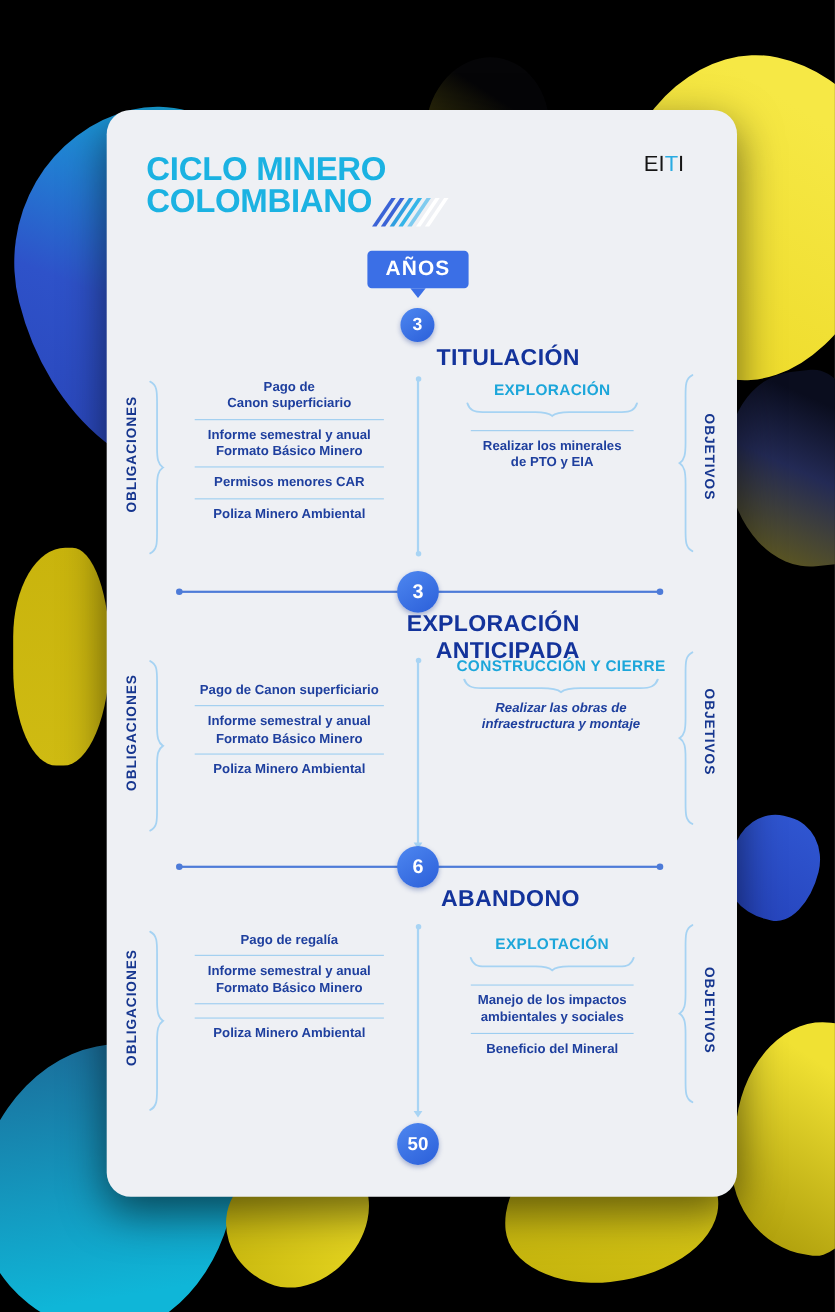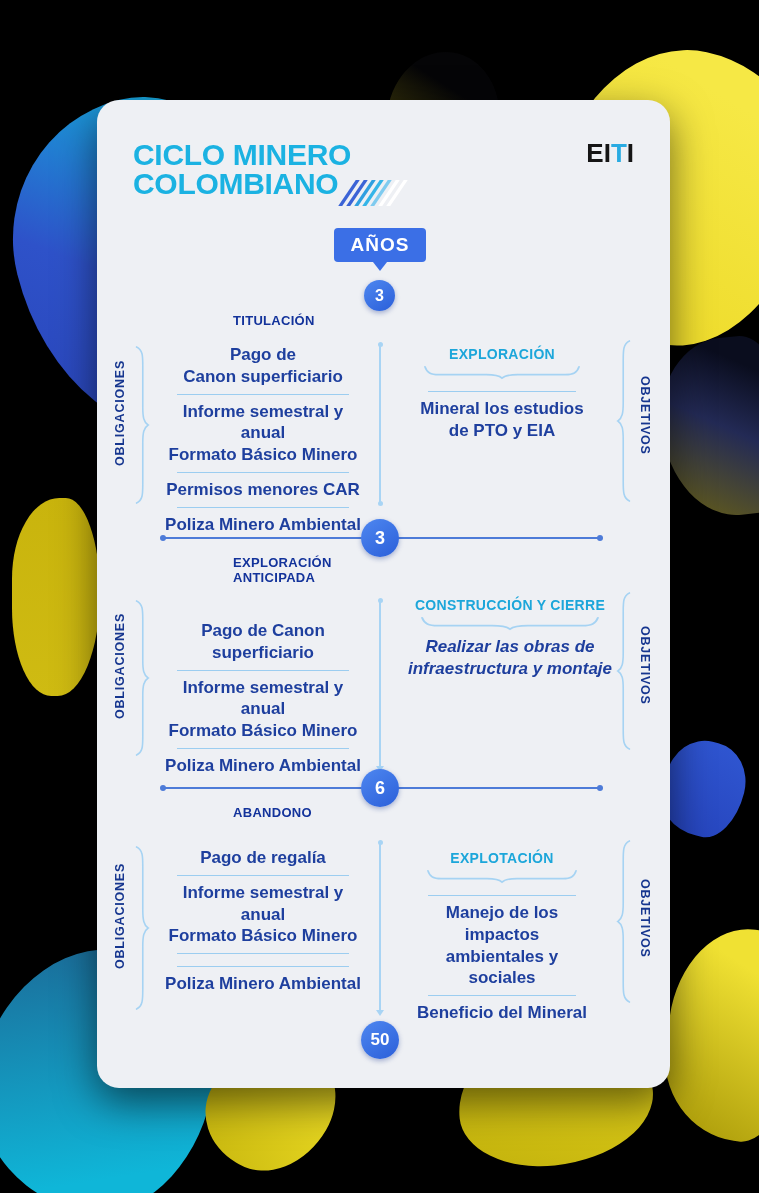--- a/index.html
+++ b/index.html
@@ -48,53 +48,53 @@
   
   .title{left:36px;top:41px;color:#1bb2e2;font-size:30px;font-weight:800;
          line-height:.95;letter-spacing:-.3px;}
   .slashes{left:250px;top:80px;display:flex;gap:4px;}
   .slashes i{display:block;width:4px;height:26px;transform:skewX(-34deg);}
   .slashes i:nth-child(1),.slashes i:nth-child(2){background:#3b63d6;}
   .slashes i:nth-child(3){background:#2f9fe0;}
   .slashes i:nth-child(4){background:#35b5e8;}
   .slashes i:nth-child(5){background:#7fcbef;}
   .slashes i:nth-child(6),.slashes i:nth-child(7){background:#ffffff;}
-  .logo{right:36px;top:38px;font-size:26px;font-weight:700;color:#151515;letter-spacing:0;}
+  .logo{right:48px;top:38px;font-size:20px;font-weight:400;color:#151515;letter-spacing:0;}
   .logo .t{color:#29abe2;}
 
   
   .badge{left:237px;top:128px;width:92px;height:34px;background:#3b6fe6;border-radius:4px;
          color:#fff;font-size:19px;font-weight:800;letter-spacing:1px;
          display:flex;align-items:center;justify-content:center;}
   .badge-tip{left:276px;top:162px;width:0;height:0;
          border-left:7px solid transparent;border-right:7px solid transparent;
          border-top:9px solid #3b6fe6;}
   .circle{background:linear-gradient(145deg,#4e87f0,#2b5fd9);border-radius:50%;
           color:#fff;font-weight:800;display:flex;align-items:center;justify-content:center;
           box-shadow:0 2px 5px rgba(20,50,140,.35);z-index:3;}
   .c-top{left:267px;top:180px;width:31px;height:31px;font-size:16px;}
   .c-div{width:38px;height:38px;font-size:18px;}
   .c-end{left:264px;top:921px;width:38px;height:38px;font-size:17px;}
 
   
-  .phase{left:136px;width:294px;text-align:left;color:#13339b;
-         font-size:13px;font-weight:800;letter-spacing:.3px;line-height:1.12;}
+  .phase{left:136px;width:294px;text-align:right;color:#13339b;
+         font-size:21px;font-weight:800;letter-spacing:.3px;line-height:1.12;}
   .p1{top:214px;} .p2{top:456px;} .p3{top:706px;}
 
   
   .vlab{width:20px;display:flex;align-items:center;justify-content:center;
         font-size:12.5px;font-weight:800;letter-spacing:.8px;color:#16368f;}
   .vl{left:13px;writing-mode:vertical-rl;transform:rotate(180deg);}
   .vr{left:538px;writing-mode:vertical-rl;}
 
   
   .col{display:flex;flex-direction:column;align-items:center;}
   .ol{left:68px;width:196px;}
   .txt{white-space:pre-line;text-align:center;color:#1e3f9e;
-       font-size:17px;font-weight:600;line-height:1.28;}
+       font-size:12px;font-weight:600;line-height:1.28;}
   .sep{width:172px;border-top:1.5px solid #9ccdf0;margin:6px 0;}
   .sep.sm{width:148px;}
   .sechead{color:#1ca6da;font-size:14px;font-weight:800;letter-spacing:.3px;text-align:center;width:100%;}
 
   
   .cline{left:282px;width:2px;background:#a8d4f4;}
   .cline::before{content:"";position:absolute;left:-1.5px;top:-2px;width:5px;height:5px;
                  border-radius:50%;background:#a8d4f4;}
   .cline.dots::after{content:"";position:absolute;left:-1.5px;bottom:-2px;width:5px;height:5px;
                  border-radius:50%;background:#a8d4f4;}
@@ -165,21 +165,21 @@
     <div class="sep"></div>
     <div class="txt">Poliza Minero Ambiental</div>
   </div>
   <div class="abs cline dots" style="top:244px;height:160px;"></div>
   <div class="abs col" style="left:323px;top:246px;width:164px;">
     <div class="sechead">EXPLORACIÓN</div>
     <svg class="brace" style="margin:3px 0 6px;" width="156" height="14" viewBox="0 0 160 16" preserveAspectRatio="none">
       <path d="M1,2 C3,9 7,11 15,11 L64,11 C72,11 77,12 80,15 C83,12 88,11 96,11 L145,11 C153,11 157,9 159,2" fill="none" stroke="#a6d3f3" stroke-width="1.8" stroke-linecap="round"></path>
     </svg>
     <div class="sep sm"></div>
-    <div class="txt">Mineral los estudios
+    <div class="txt">Realizar los minerales
 de PTO y EIA</div>
   </div>
   <svg class="abs brace" style="left:520px;top:240px;" width="16" height="162" viewBox="0 0 18 160" preserveAspectRatio="none">
     <path d="M14,1 C7,4 7,10 7,20 L7,62 C7,72 6,77 1,80 C6,83 7,88 7,98 L7,140 C7,150 7,156 14,159" fill="none" stroke="#a6d3f3" stroke-width="1.8" stroke-linecap="round"></path>
   </svg>
   <div class="abs vlab vr" style="top:250px;height:130px;">OBJETIVOS</div>
 
   <div class="abs dline" style="top:437px;"></div>
   <div class="abs circle c-div" style="left:264px;top:419px;">3</div>
   <div class="abs phase p2">

